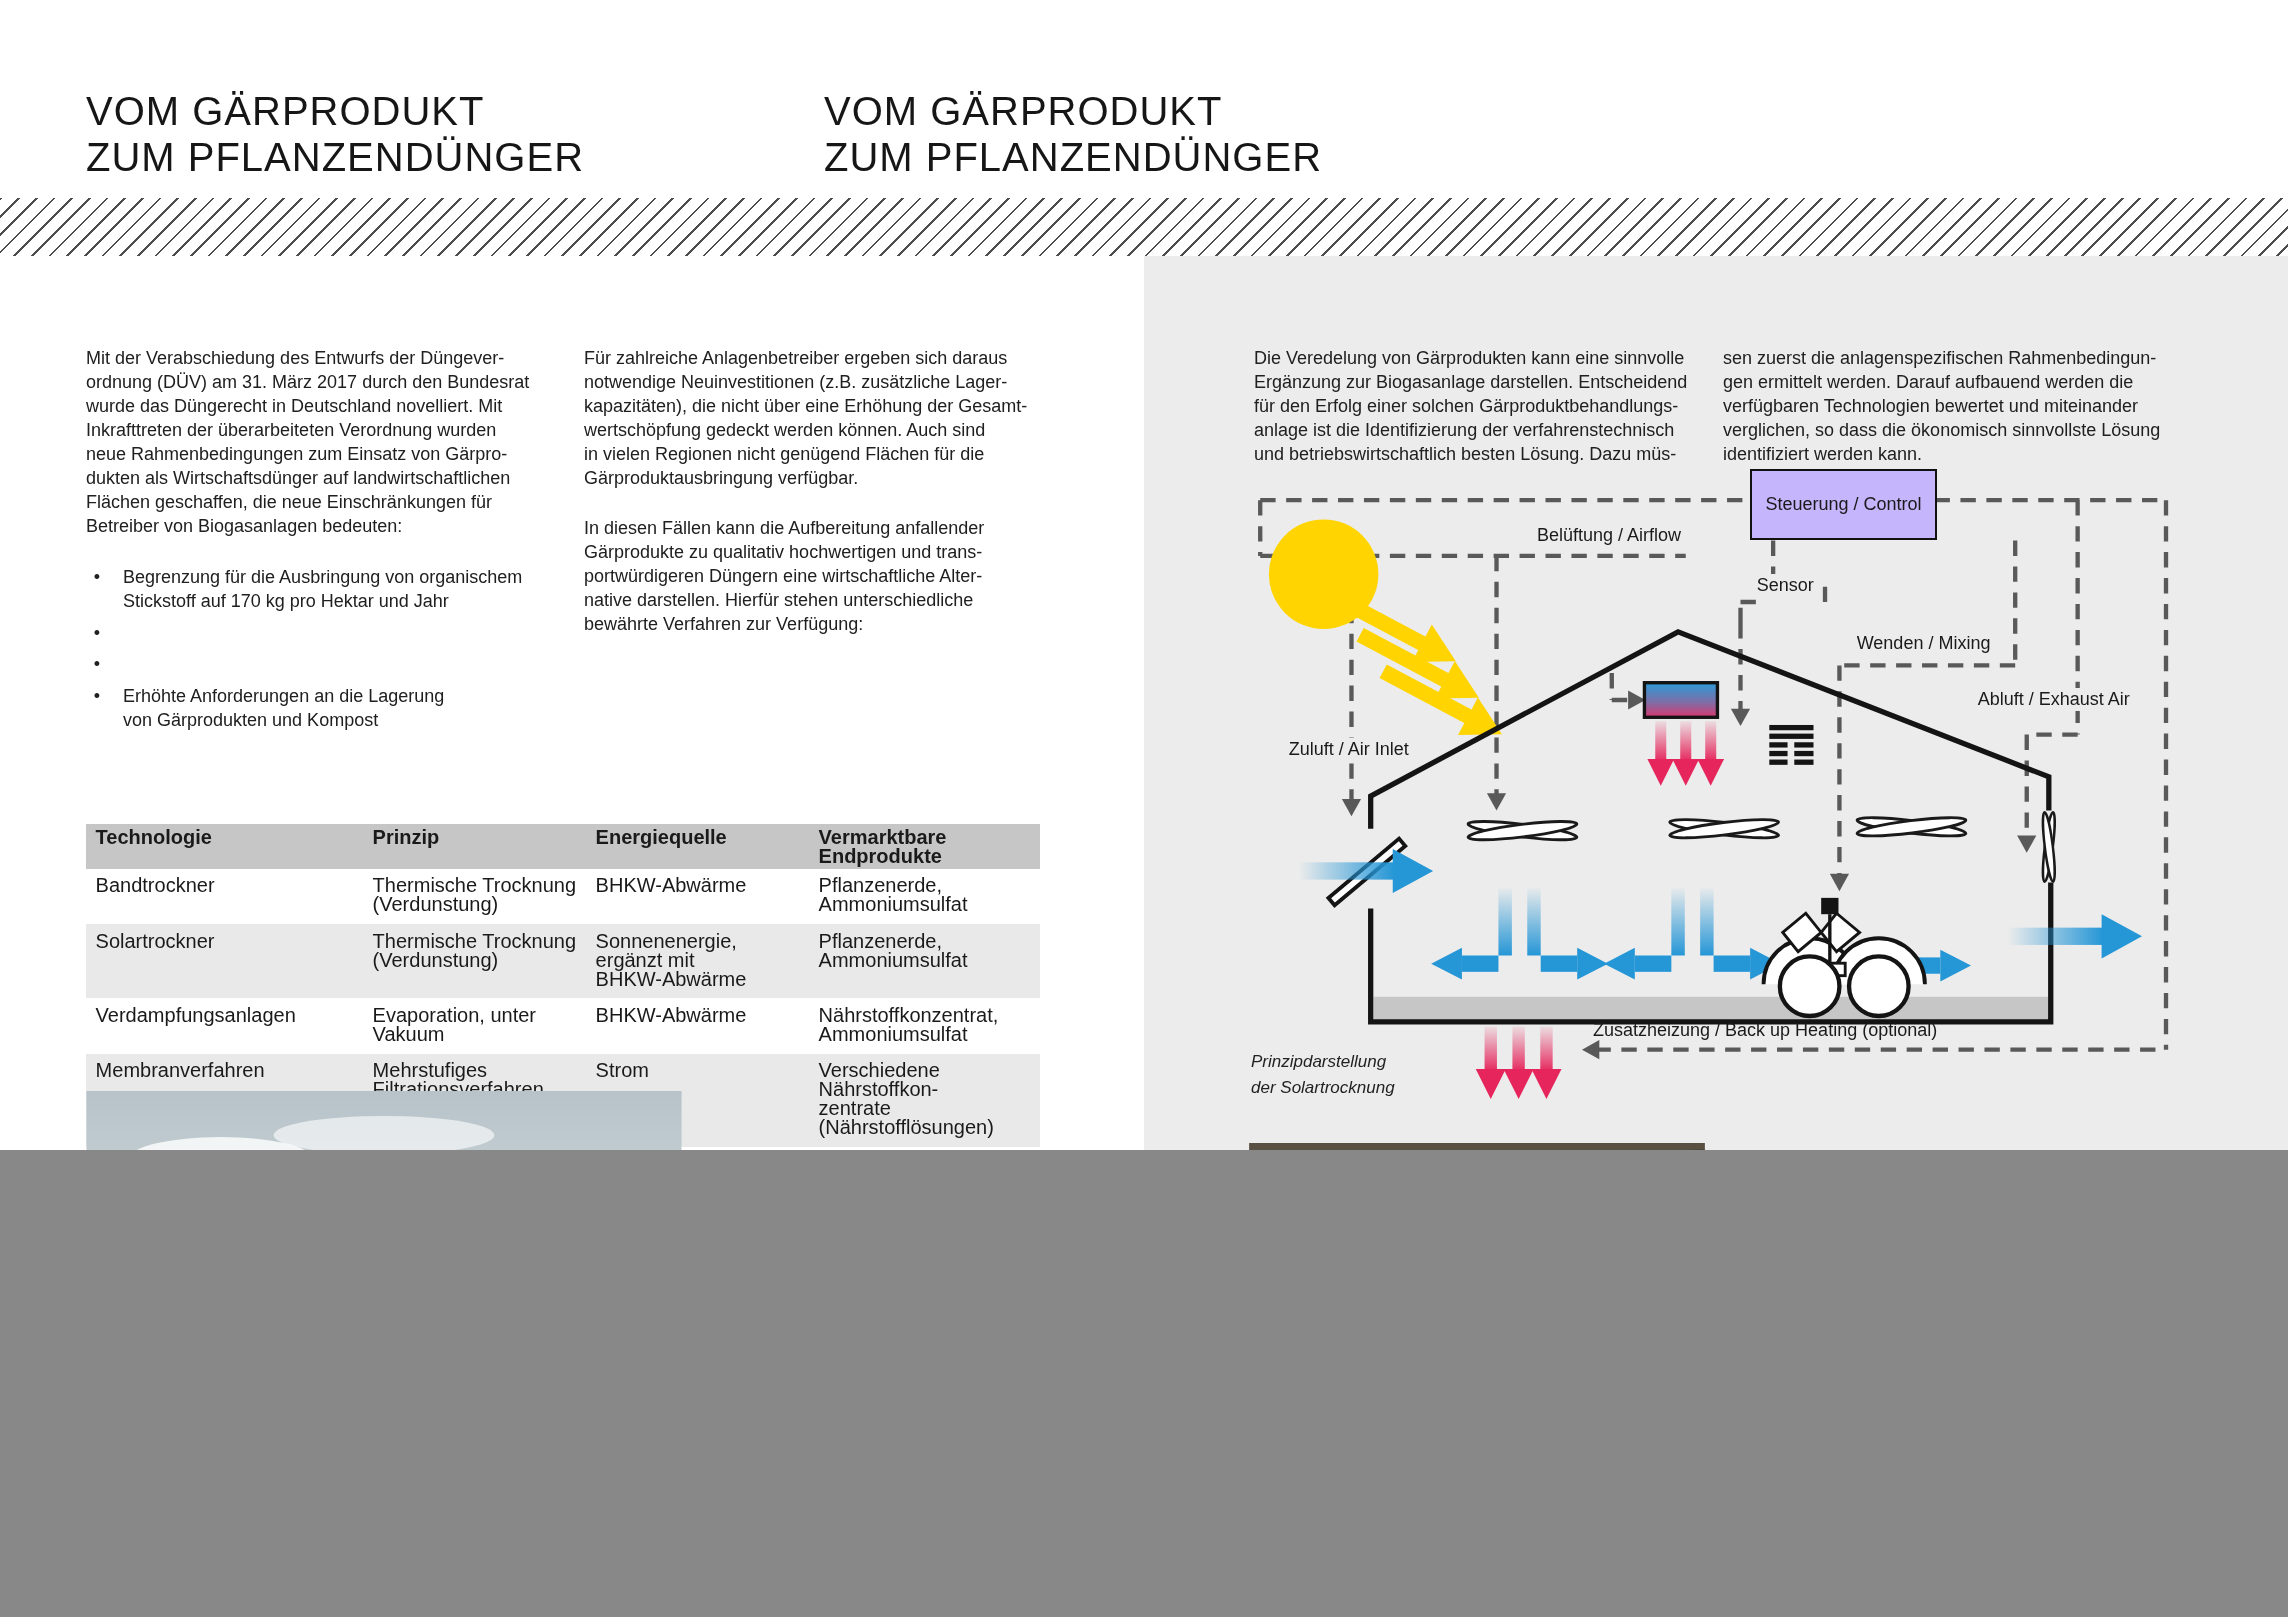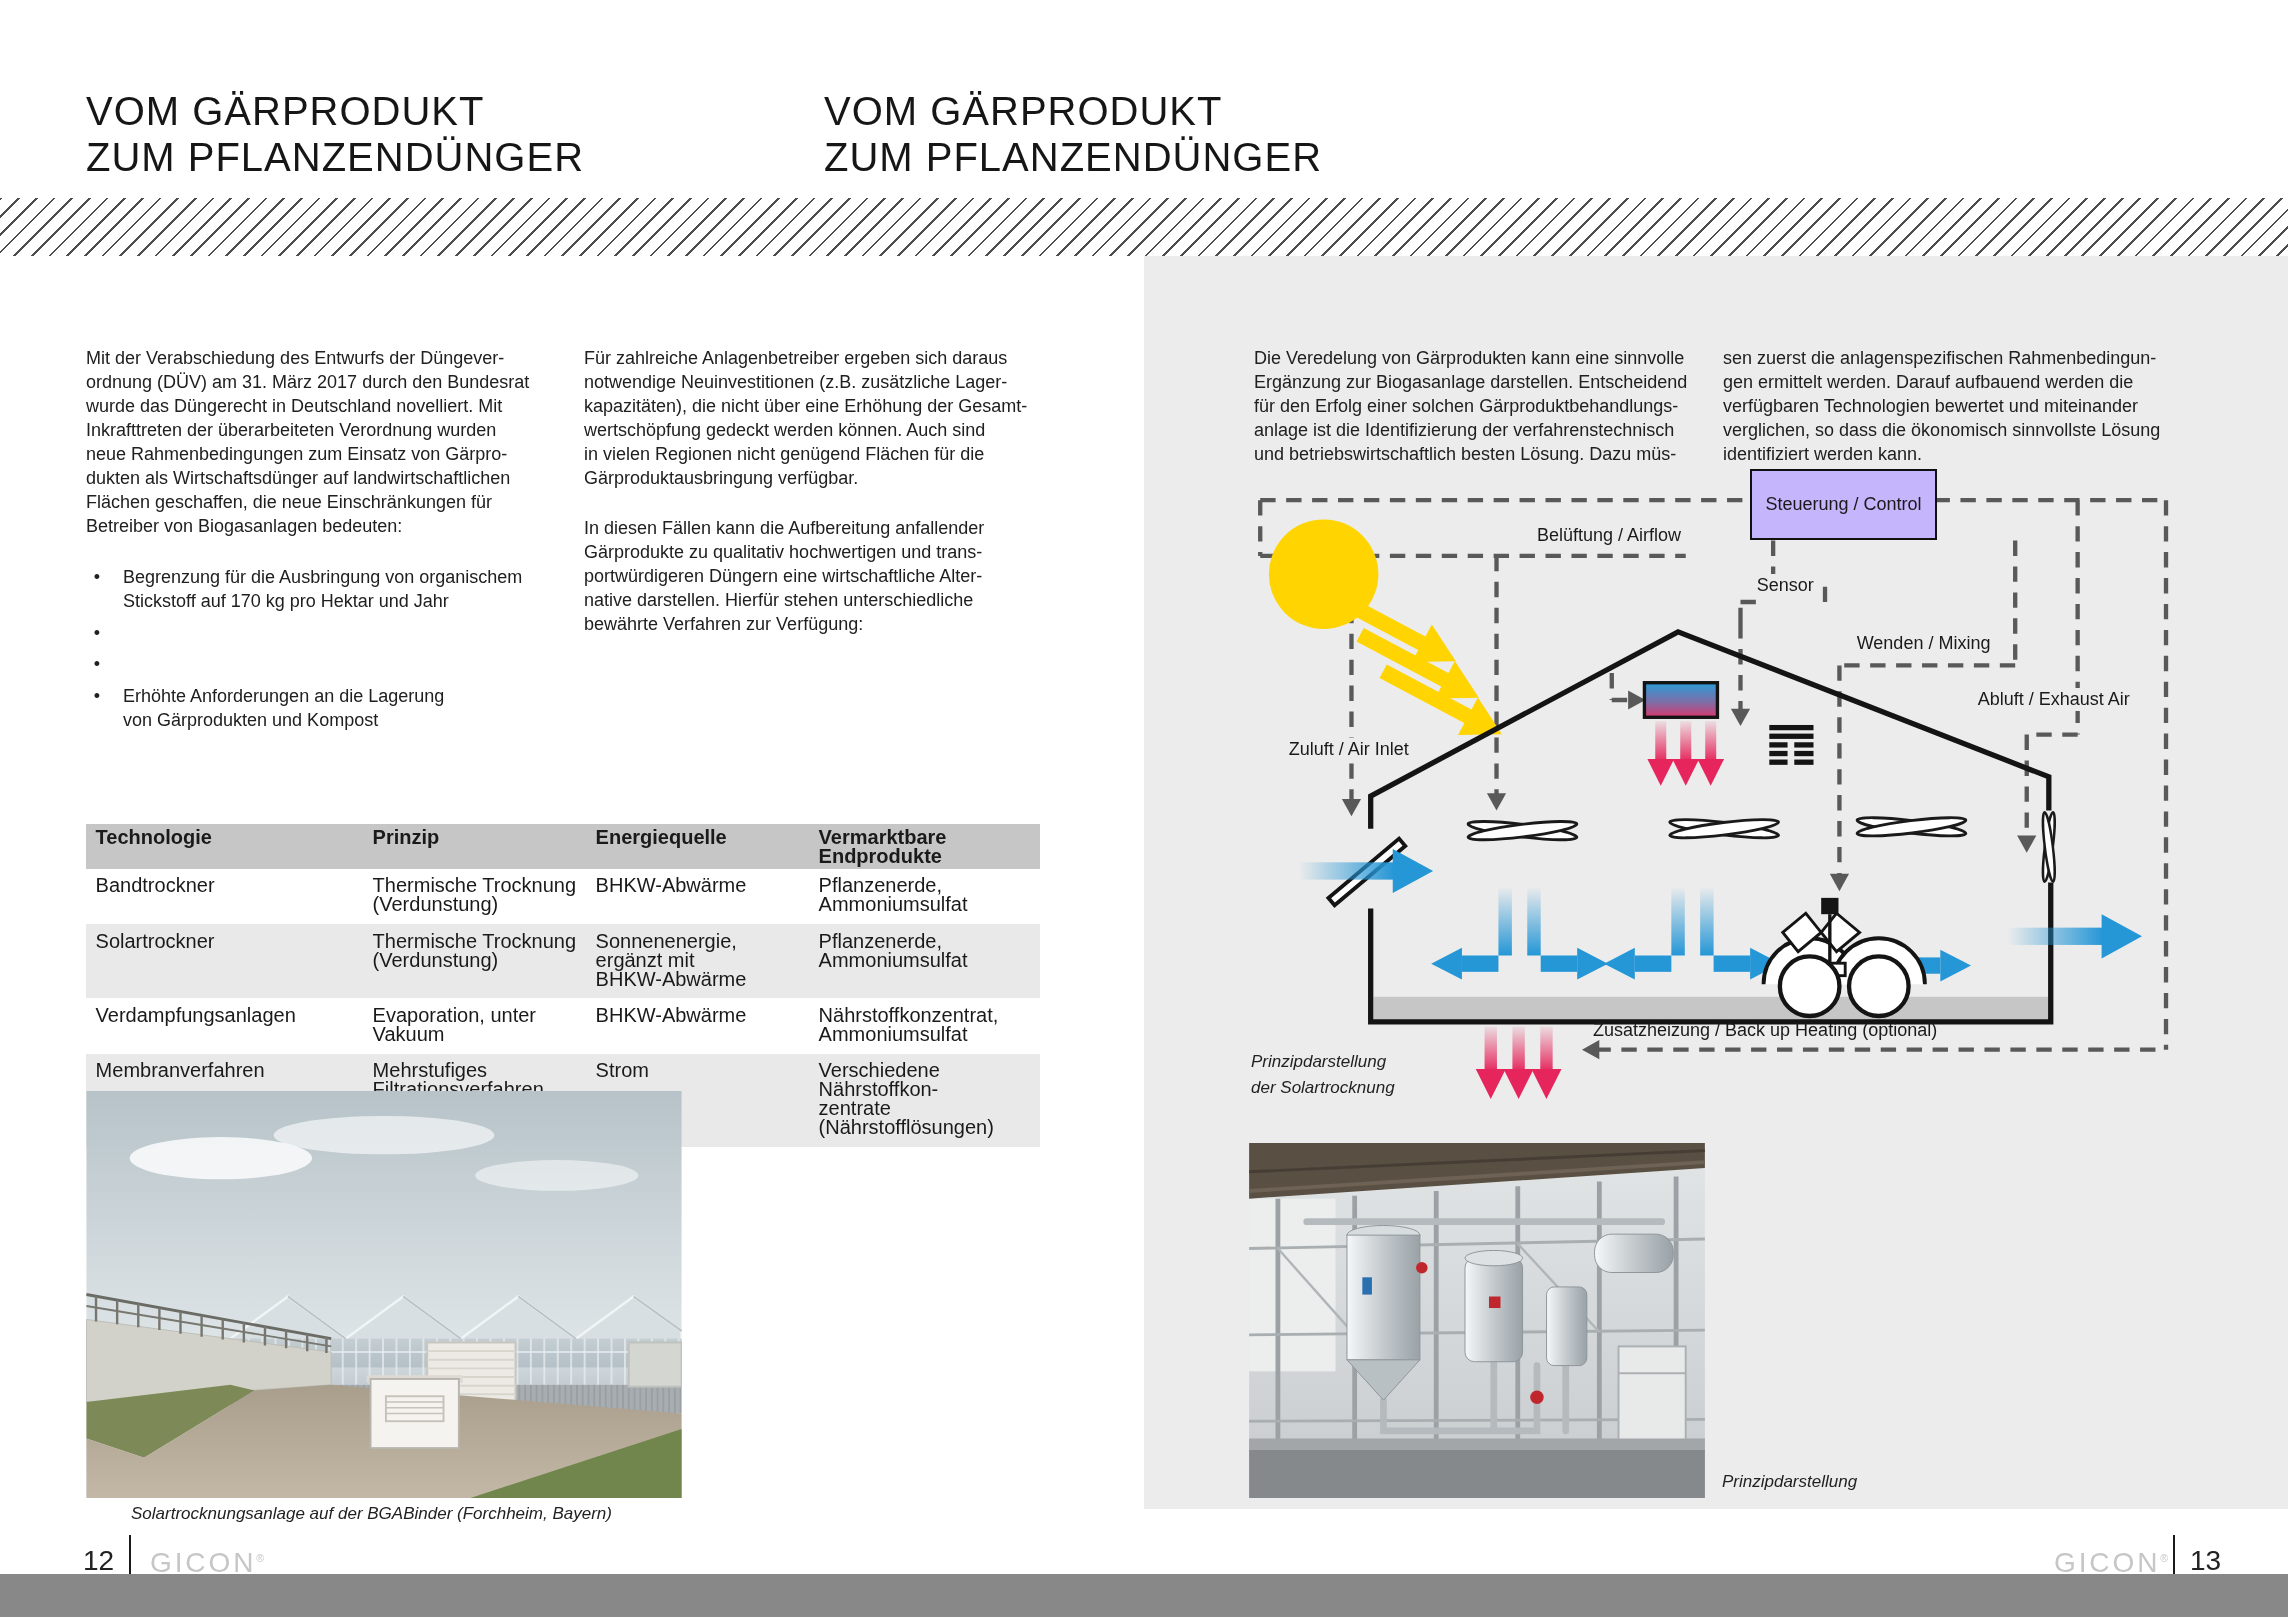--- a/index.html
+++ b/index.html
@@ -1,16 +1,16 @@
 <!DOCTYPE html>
 <html><head>
 <meta charset="utf-8">
 <style>
   html,body{margin:0;padding:0;background:#888;}
-  .spread{position:relative;width:2288px;height:1574px;background:#ffffff;overflow:hidden;
+  .spread{position:relative;width:2288px;height:1150px;background:#ffffff;overflow:hidden;
           font-family:"Liberation Sans",sans-serif;color:#1a1a1a;}
   .abs{position:absolute;}
   .title{font-size:40px;line-height:46px;letter-spacing:1px;color:#161616;white-space:pre-line;}
   .hatch{background:repeating-linear-gradient(135deg,#4d4d4d 0 1.9px,rgba(0,0,0,0) 1.9px 12.5px);}
   .panel{background:#ececec;}
   .body-text{font-size:18px;line-height:24px;white-space:pre-line;color:#202020;}
   .bullets{font-size:18px;line-height:24px;color:#202020;}
   .bullet{display:flex;margin-bottom:7.7px;}
   .bullet .dot{width:37px;flex:0 0 37px;padding-left:7.7px;box-sizing:border-box;}
   .bullet .btxt{white-space:pre-line;}

